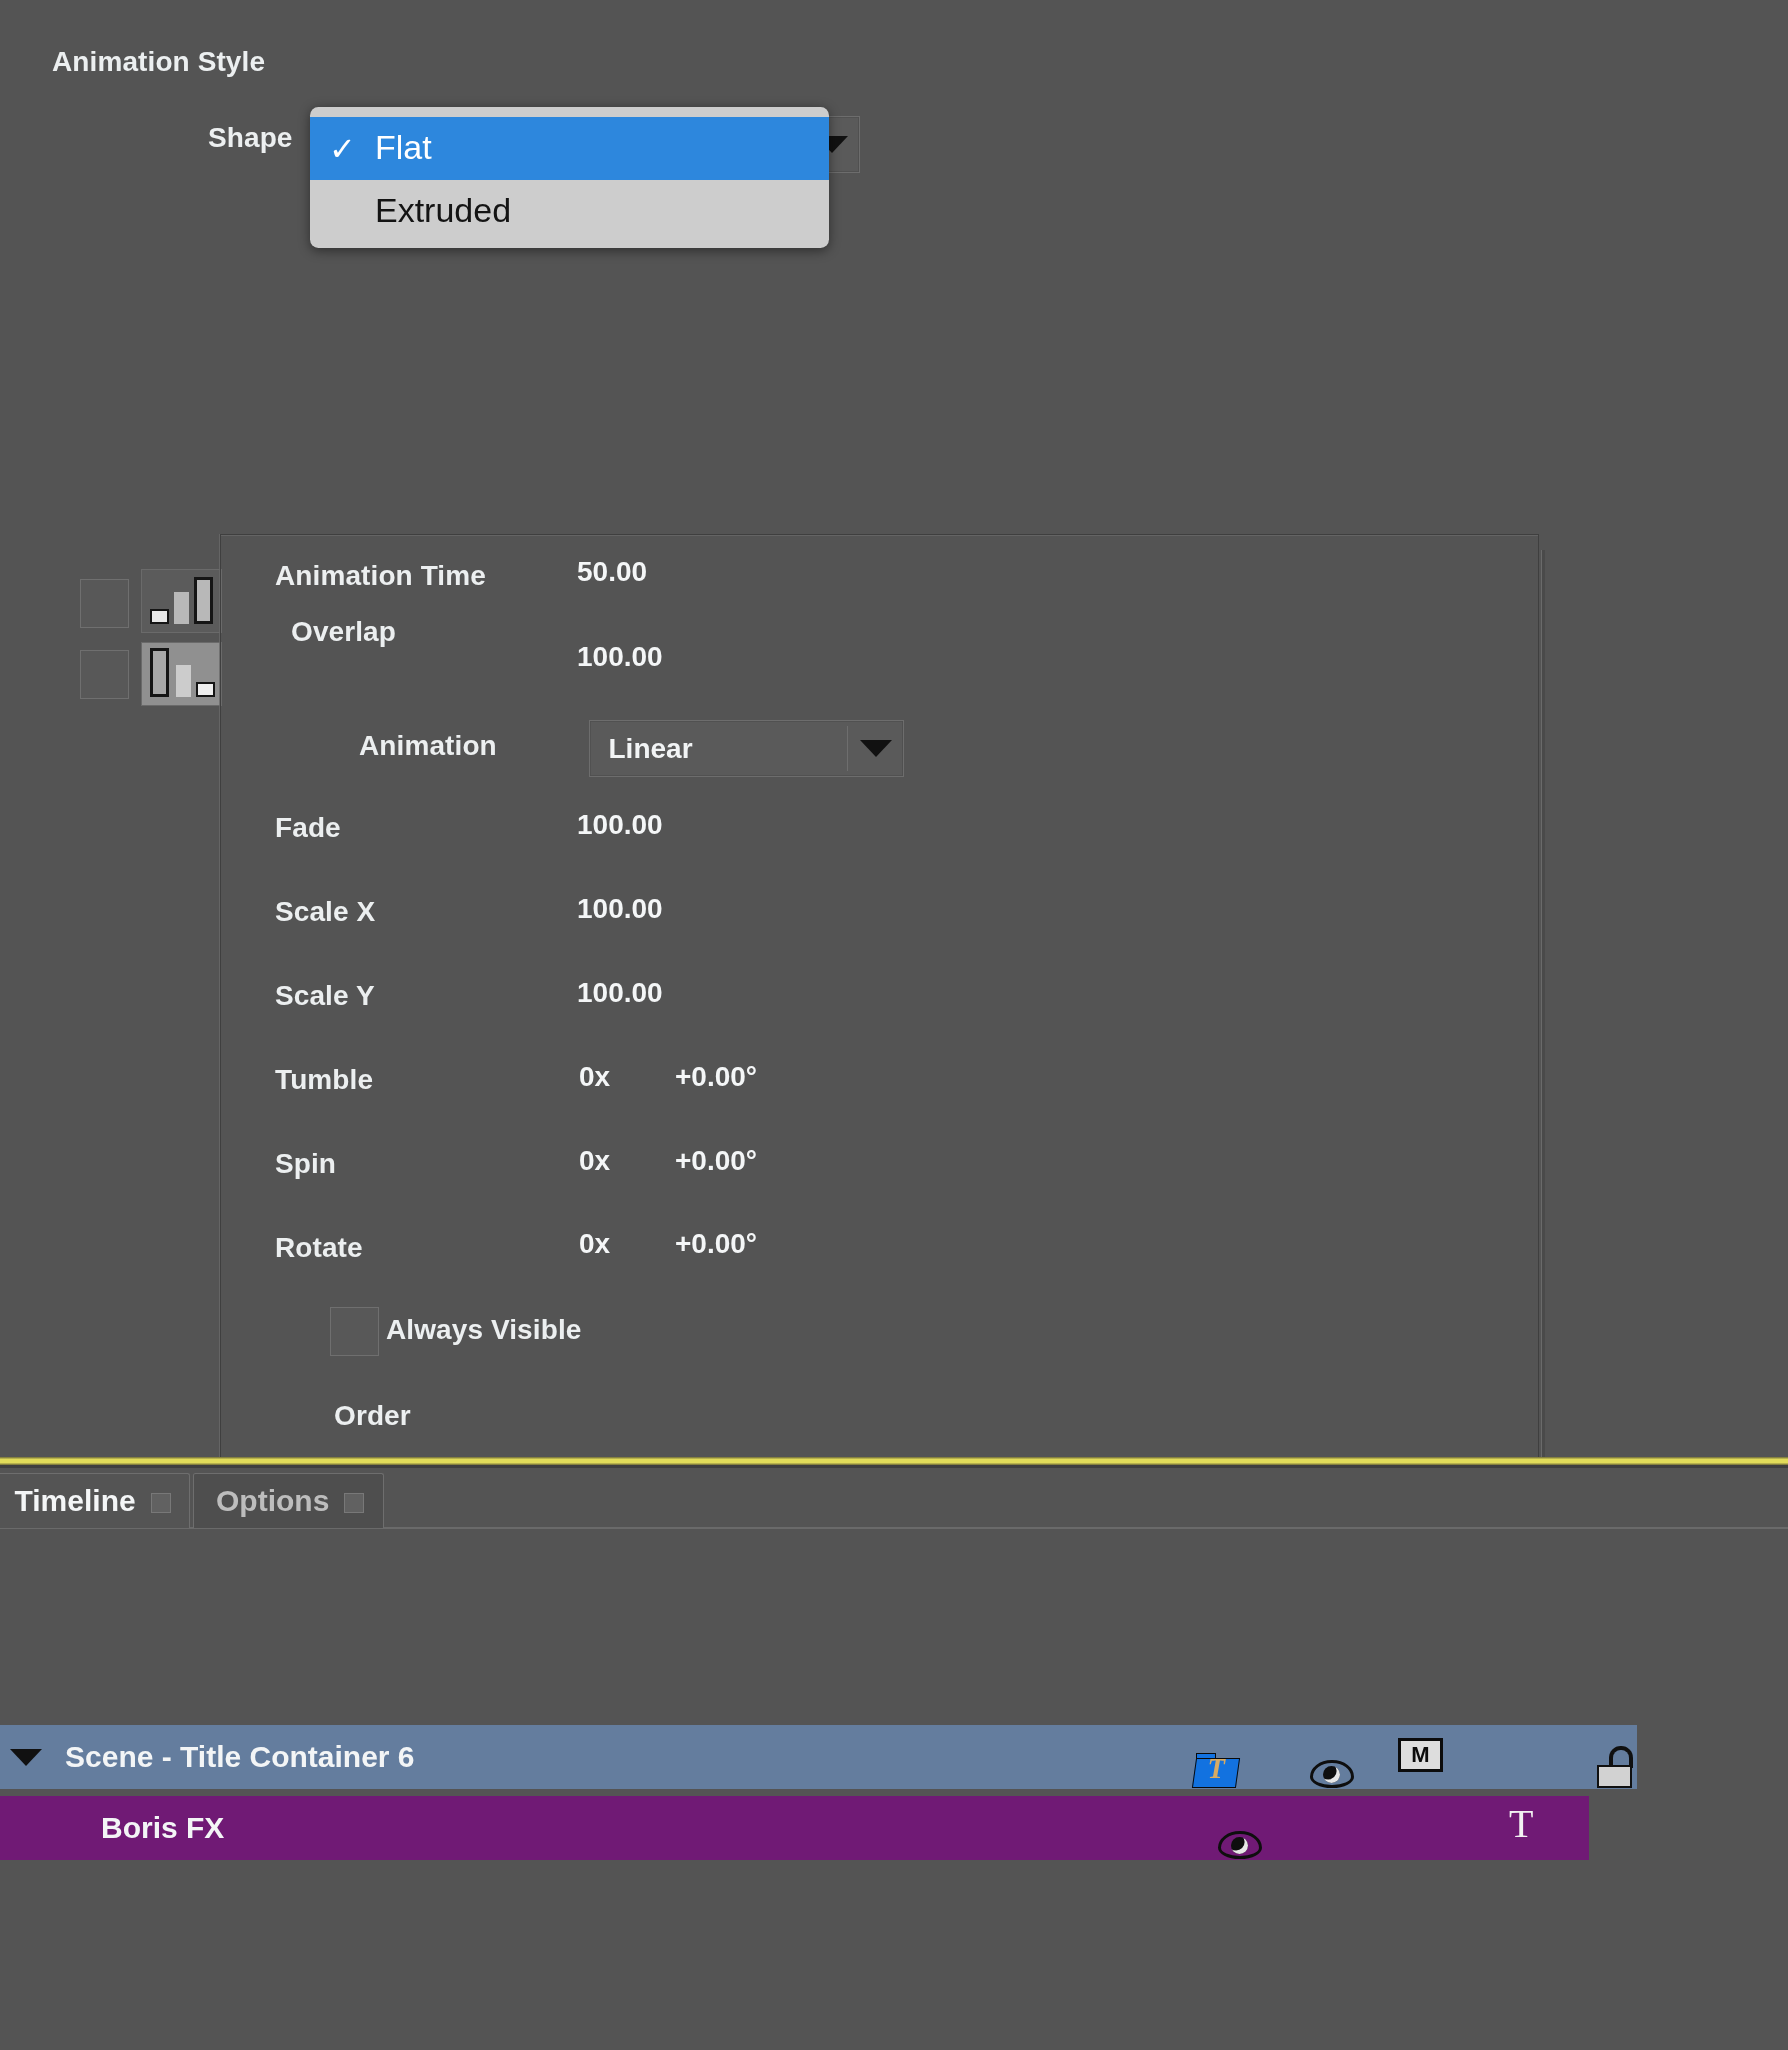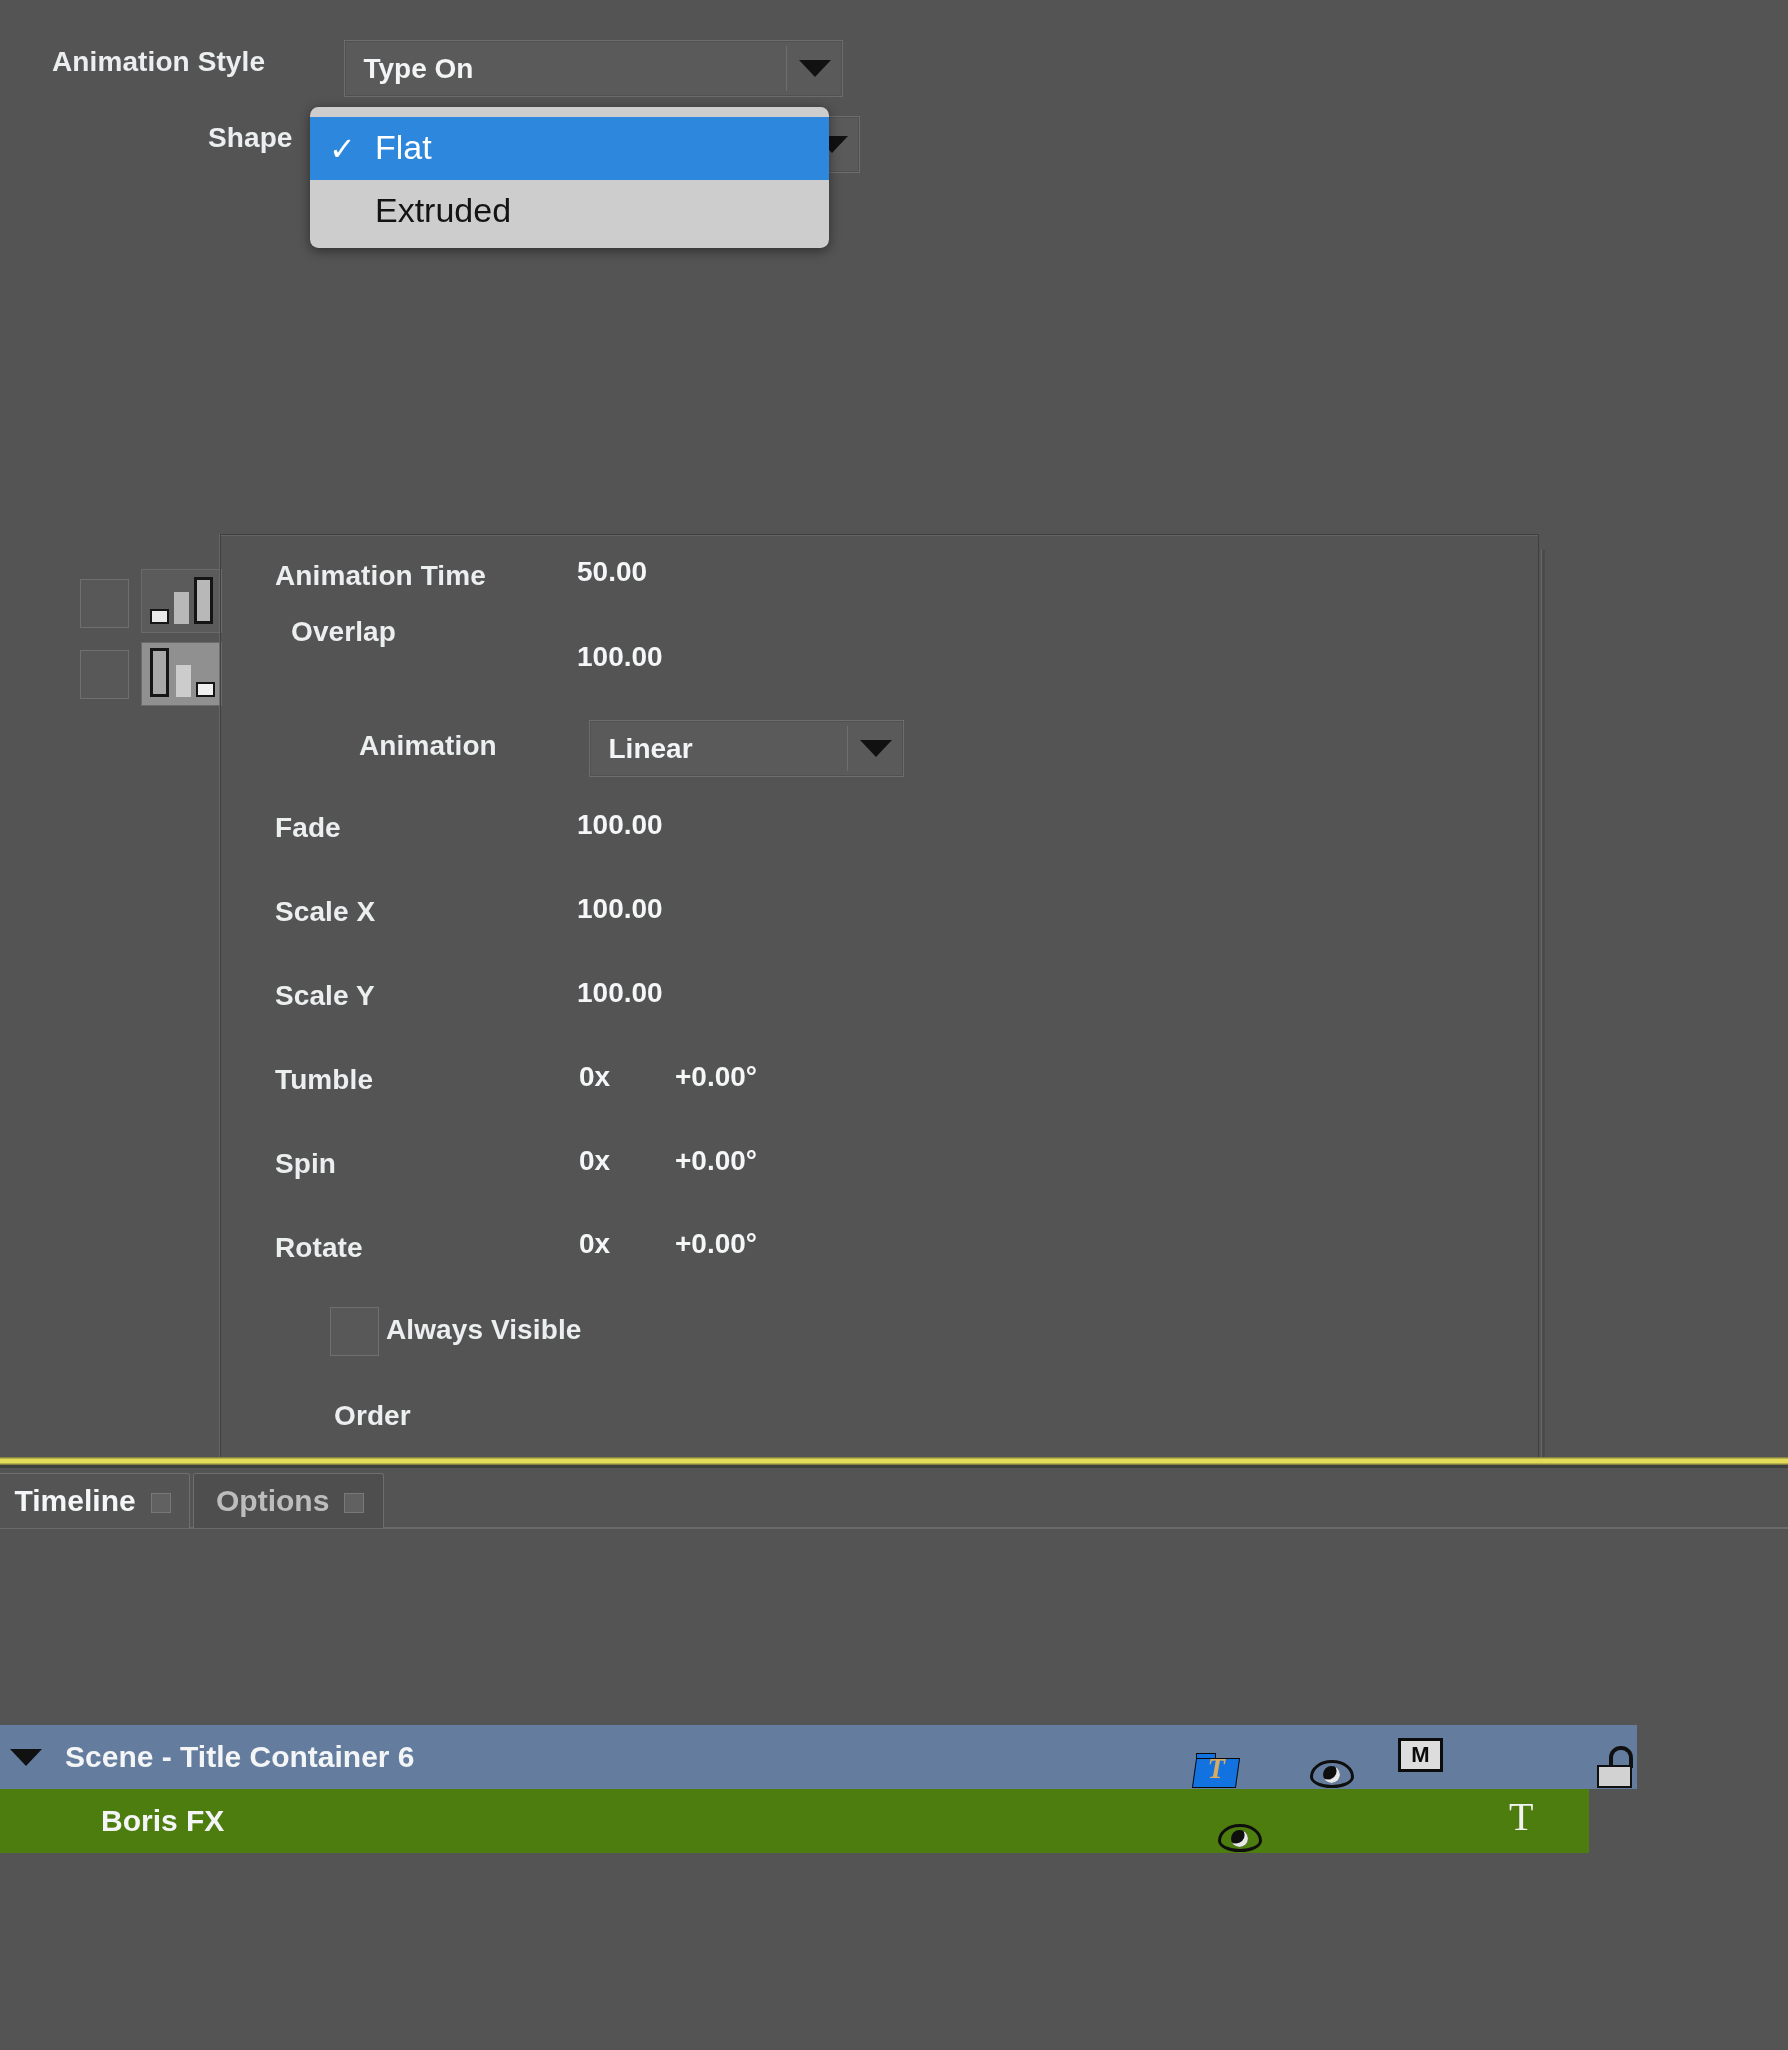--- a/index.html
+++ b/index.html
@@ -143,21 +143,21 @@
   #tab-timeline .tab-label{color:#f4f6f7;}
   #tab-options{left:193px;top:5px;padding:0 18.5px 0 22px;background:#4e4e4e;justify-content:space-between;}
   #tab-options .tab-label{color:#bdbdbd;}
   #tab-strip-line{
     position:absolute;left:0;top:59px;width:1789px;height:1.7px;background:#6a6a6a;
   }
 
   
   .tl-row{position:absolute;left:0;width:1589px;height:64px;display:flex;align-items:center;}
   .tl-row.selected{background:#647d9e;padding-left:48px;}
-  .tl-row.normal{background:#4d7c0f;}
+  .tl-row.normal{background:#701a75;margin-top:7px;}
   .row-disclosure{
     position:absolute;left:10px;width:0;height:0;
     border-left:16px solid transparent;border-right:16px solid transparent;
     border-top:17.6px solid #111;
   }
   .row-name{position:absolute;font-size:30px;font-weight:bold;color:#f3f5f6;white-space:nowrap;}
 
   
   .ic{position:absolute;}
   .ic-titlefolder{width:44px;height:35px;position:relative;}
@@ -187,27 +187,20 @@
     border:4.2px solid #101010;border-bottom:none;border-radius:11.7px 11.7px 0 0;box-sizing:border-box;
   }
   .ic-Ttext{font-size:40px;color:#f2f2f2;font-family:"Liberation Serif",serif;line-height:1;}
 </style>
 </head>
 <body>
 
 <div id="params-pane">
 
   <div class="param-label" style="left:52px;top:46px;">Animation Style</div>
-  <div class="combo" style="left:344px;top:40px;width:499px;height:57px;">
-    <span class="combo-text">Type On</span>
-    <span class="combo-sep"></span>
-    <span class="combo-arrow">
-        <i class="tri-down"></i>
-      </span>
-  </div>
 
   <div class="param-label" style="left:208px;top:122px;">Shape</div>
   <div class="combo" style="left:344px;top:116px;width:516px;height:57px;">
     <span class="combo-text">Flat</span>
     <span class="combo-sep"></span>
     <span class="combo-arrow">
         <i class="tri-down"></i>
       </span>
   </div>
 

